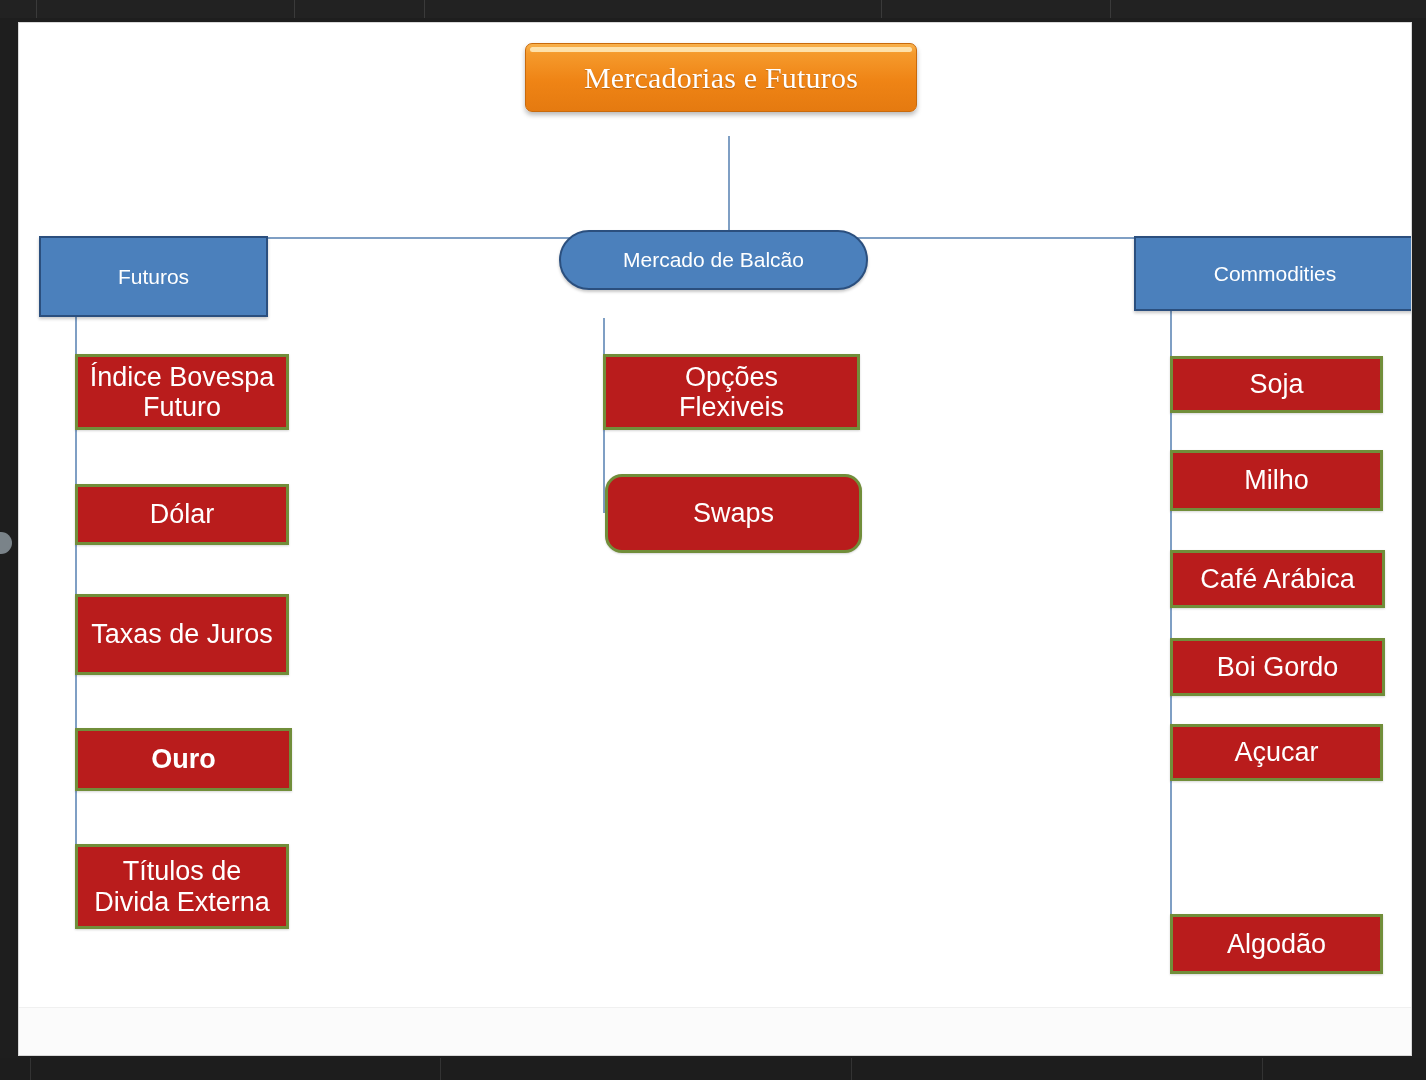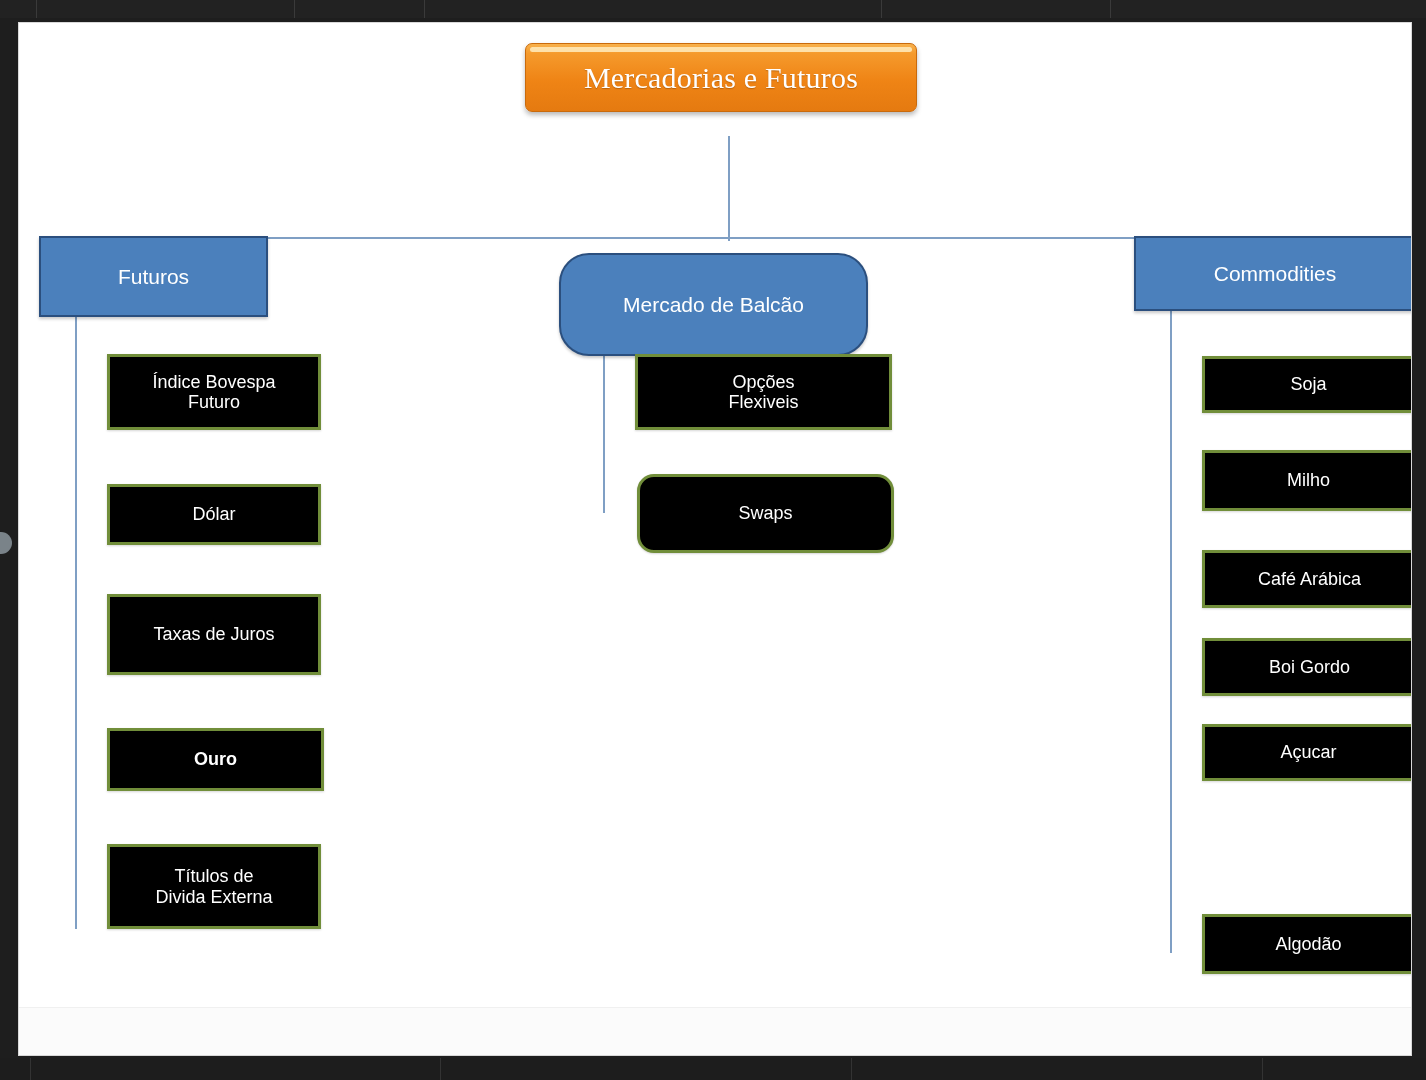--- a/index.html
+++ b/index.html
@@ -130,25 +130,24 @@
   }
 
   .node-l2 {
     background: #4b80bc;
     border: 2px solid #2b4f7e;
     font-size: 21px;
     box-shadow: 0 2px 3px rgba(0,0,0,0.22);
   }
 
   .node-l3 {
-    background: #000000;
+    background: #b91c1c;
     border: 3px solid #718e3a;
-    font-size: 18px;
+    font-size: 27px;
     box-shadow: 0 1px 2px rgba(0,0,0,0.16);
-    margin-left: 32px;
   }
 </style>
 </head>
 <body>
 
 <div id="screen">
 
   <div id="chrome-top" class="chrome-bar">
     <div class="tickmark" style="left:36px;"></div>
     <div class="tickmark" style="left:294px;"></div>
@@ -180,21 +179,21 @@
     <div class="conn conn-v" style="left:56px; top:293px; height:613px;"></div>
 
     <div class="conn conn-v" style="left:584px; top:295px; height:195px;"></div>
 
     <div class="conn conn-v" style="left:1151px; top:287px; height:643px;"></div>
 
     <div class="node node-root" style="left:506px; top:20px; width:392px; height:69px;font-family:Liberation Serif, serif;">Mercadorias e Futuros</div>
 
     <div class="node node-l2" style="left:20px; top:213px; width:229px; height:81px;">Futuros</div>
 
-    <div class="node node-l2" style="left:540px; top:230px; width:309px; height:103px;border-radius:30px;">Mercado de Balcão</div>
+    <div class="node node-l2" style="left:540px; top:207px; width:309px; height:60px;border-radius:30px;">Mercado de Balcão</div>
 
     <div class="node node-l2" style="left:1115px; top:213px; width:282px; height:75px;">Commodities</div>
 
     <div class="node node-l3" style="left:56px; top:331px; width:214px; height:76px;">Índice Bovespa
 Futuro</div>
 
     <div class="node node-l3" style="left:56px; top:461px; width:214px; height:61px;">Dólar</div>
 
     <div class="node node-l3" style="left:56px; top:571px; width:214px; height:81px;">Taxas de Juros</div>
 

